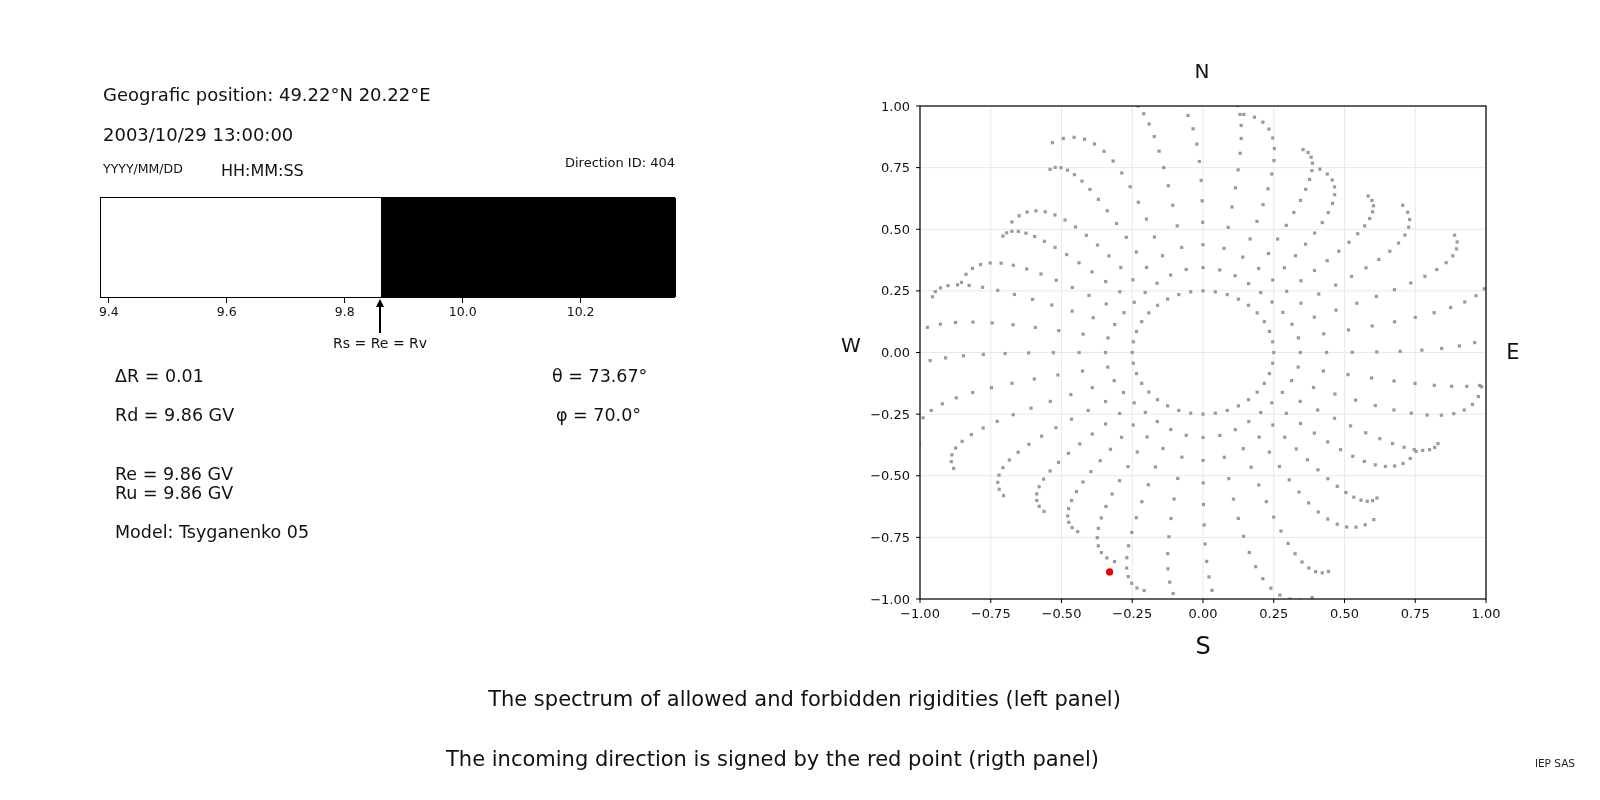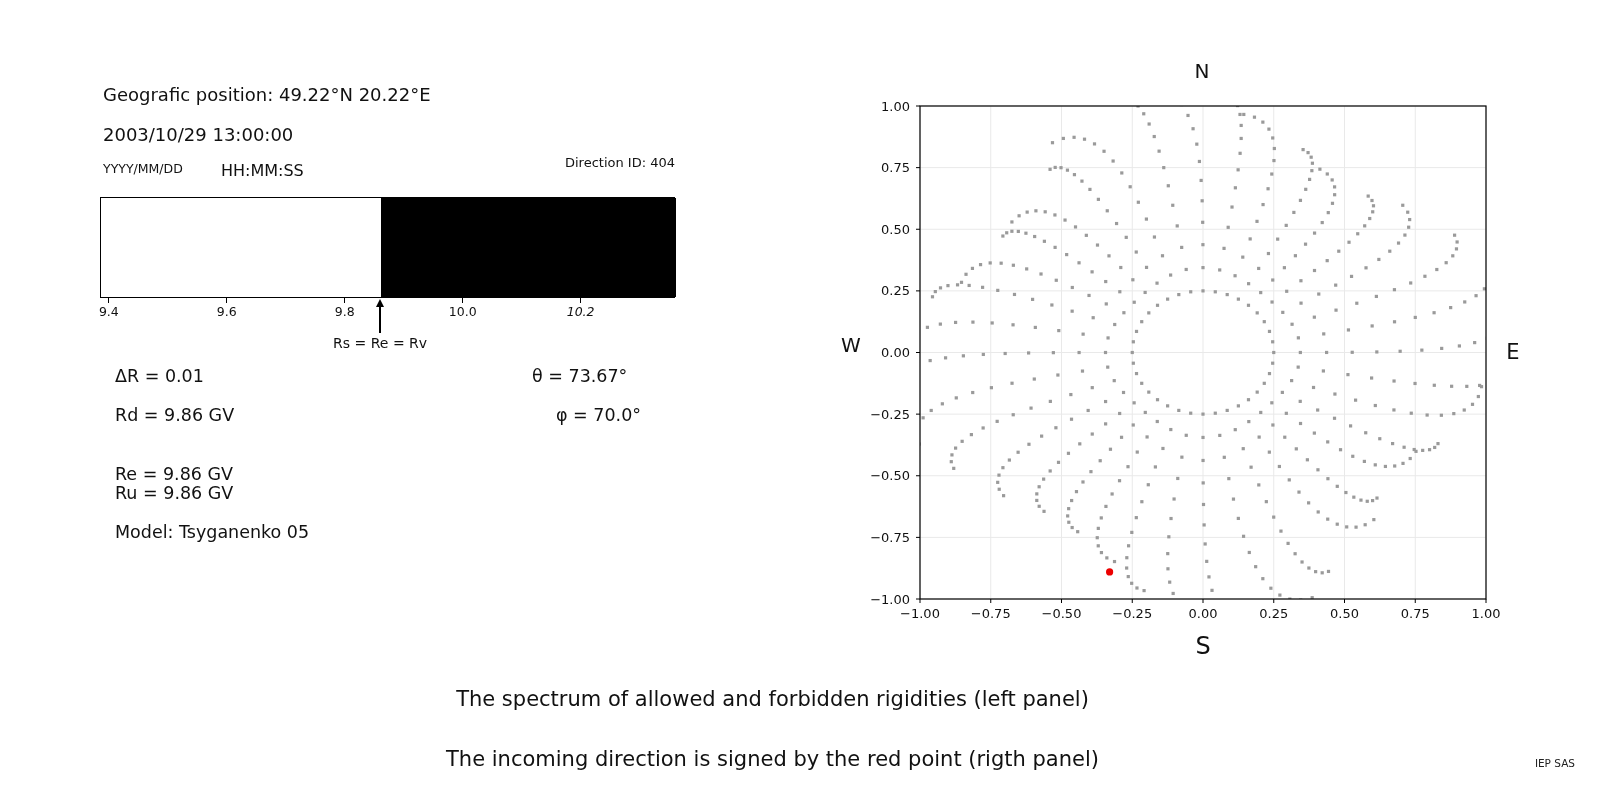--- a/index.html
+++ b/index.html
@@ -17,31 +17,31 @@
   #spectrum-box{position:absolute;left:0;top:0;width:575px;height:101px;background:#fff;border:1.4px solid #000;box-sizing:border-box;}
   #forbidden-fill{position:absolute;top:0;height:100%;}
   .spec-tick{position:absolute;top:101px;width:1.2px;height:5px;background:#000;}
   .spec-tick-label{position:absolute;top:107px;width:44px;text-align:center;font-size:12.5px;}
   #spec-arrow-line{position:absolute;top:110px;width:1.5px;height:26px;background:#000;}
   #spec-arrow-head{position:absolute;top:102px;width:0;height:0;border-left:4.5px solid transparent;border-right:4.5px solid transparent;border-bottom:8px solid #000;}
   #spec-arrow-label{position:absolute;top:138px;width:200px;text-align:center;font-size:14px;}
   
   .info-row{position:absolute;left:103px;font-size:17.5px;margin-left:12px;}
   #row-dr{top:366px;} #row-rd{top:405px;} #row-re{top:464px;} #row-ru{top:483px;} #row-model{top:522px;}
-  #theta-val{position:absolute;left:532px;top:366px;font-size:17.5px;}
+  #theta-val{position:absolute;left:552px;top:366px;font-size:17.5px;}
   #phi-val{position:absolute;left:556px;top:405px;font-size:17.5px;}
   
   #scatter-svg{left:840px;top:96px;}
   .compass{position:absolute;text-align:center;}
   #compass-n{left:1182px;top:59px;width:40px;font-size:20px;}
   #compass-s{left:1183px;top:632px;width:40px;font-size:24px;}
   #compass-w{left:831px;top:333px;width:40px;font-size:20px;}
   #compass-e{left:1493px;top:340px;width:40px;font-size:21px;}
   
-  #caption-1{left:0px;top:687px;width:1545px;text-align:center;font-size:21px;}
+  #caption-1{left:0px;top:687px;width:1545px;text-align:center;font-size:21px;padding-left:32px;}
   #caption-2{left:0px;top:719px;width:1545px;text-align:center;font-size:21px;margin-top:28px;}
   #credit{left:0px;top:757px;width:1575px;text-align:right;font-size:10.5px;color:#222;}
 </style>
 </head>
 <body>
 
 <div class="abs" id="geo-line">Geografic position: 49.22°N 20.22°E</div>
 <div class="abs" id="dt-line">2003/10/29 13:00:00</div>
 <div class="abs" id="date-hint">YYYY/MM/DD</div>
 <div class="abs" id="time-hint">HH:MM:SS</div>
@@ -54,21 +54,21 @@
   <div id="spec-ticks">
       <div class="spec-tick" style="left: 8.24615px;"></div>
       <div class="spec-tick-label" style="left: -13.1538px;">9.4</div>
       <div class="spec-tick" style="left: 126.195px;"></div>
       <div class="spec-tick-label" style="left: 104.795px;">9.6</div>
       <div class="spec-tick" style="left: 244.144px;"></div>
       <div class="spec-tick-label" style="left: 222.744px;">9.8</div>
       <div class="spec-tick" style="left: 362.092px;"></div>
       <div class="spec-tick-label" style="left: 340.692px;">10.0</div>
       <div class="spec-tick" style="left: 480.041px;"></div>
-      <div class="spec-tick-label" style="left: 458.641px; font-style: italic;">10.2</div>
+      <div class="spec-tick-label" style="left: 458.641px;">10.2</div>
     </div>
   <div id="spec-arrow-head" style="left: 275.628px;"></div>
   <div id="spec-arrow-line" style="left: 279.378px;"></div>
   <div id="spec-arrow-label" style="left: 180.128px;">Rs = Re = Rv</div>
 </div>
 
 <div class="info-row" id="row-dr">ΔR = 0.01</div>
 <div class="info-row" id="row-rd">Rd = 9.86 GV</div>
 <div class="info-row" id="row-re">Re = 9.86 GV</div>
 <div class="info-row" id="row-ru">Ru = 9.86 GV</div>

